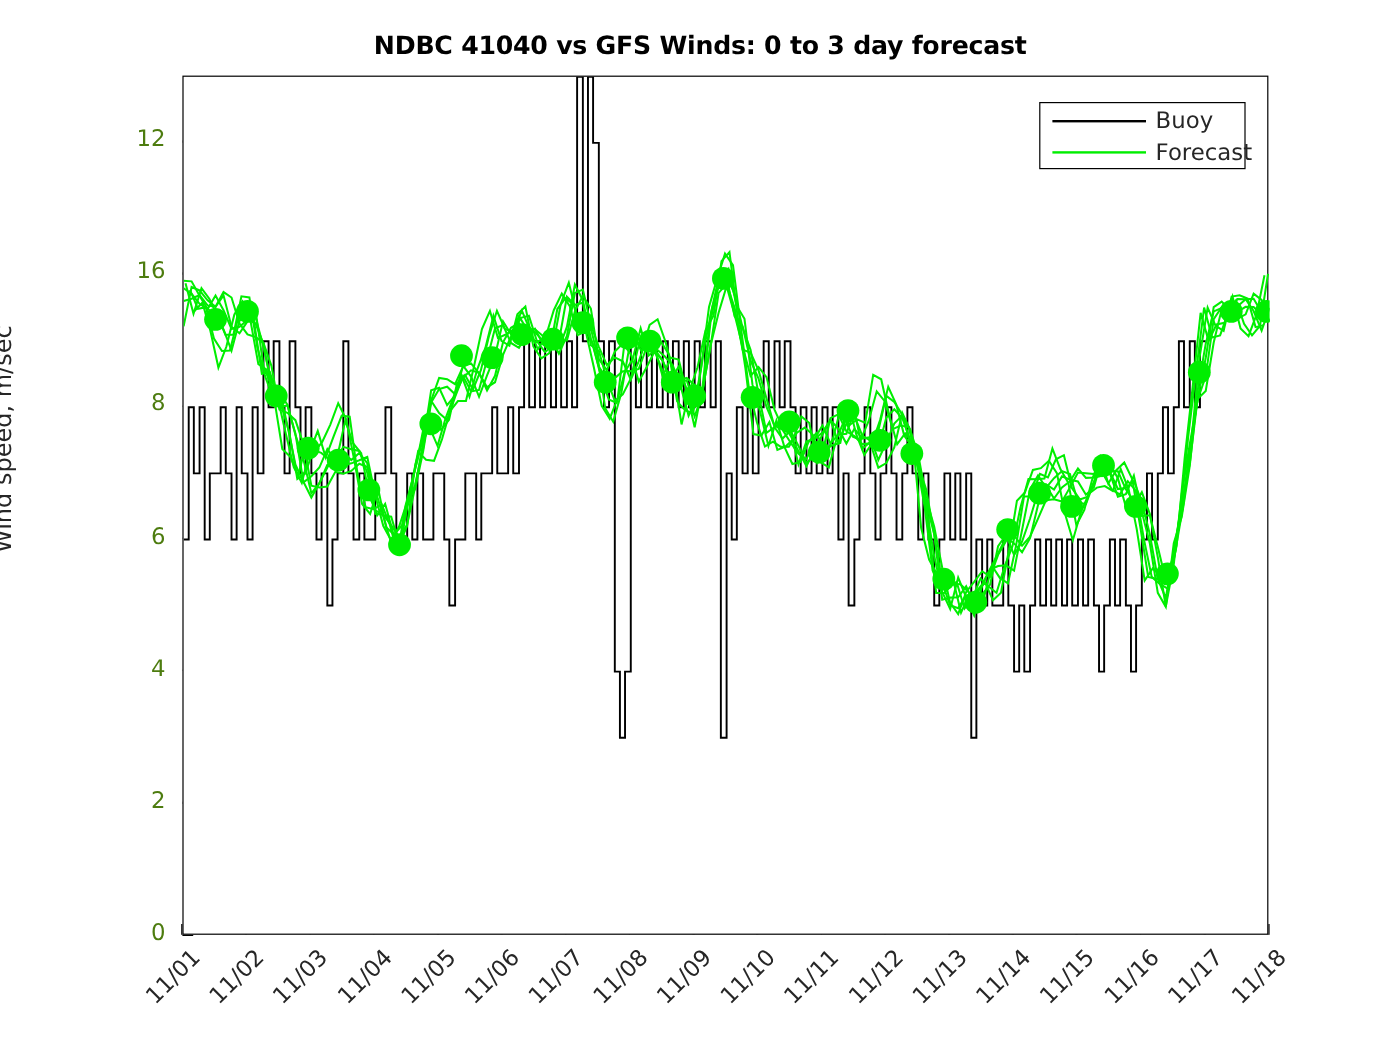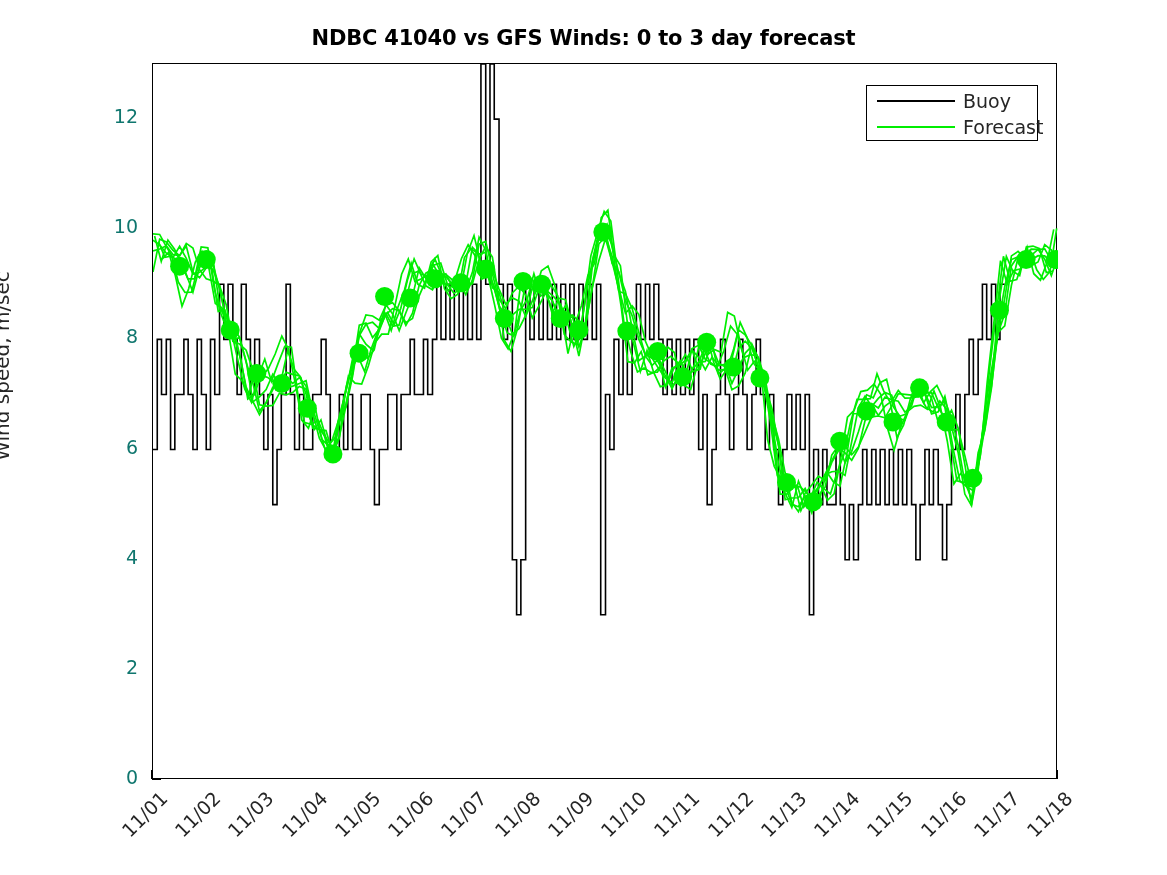--- a/index.html
+++ b/index.html
@@ -11,21 +11,21 @@
     font-family:"DejaVu Sans",sans-serif;font-size:21px;font-weight:bold;color:#000;
     letter-spacing:-0.2px;
   }
 
   
   #plot-area{position:absolute;left:152px;top:63px;width:905px;height:716px;
              border:1.6px solid #000;box-sizing:border-box;background:#fff;}
   #plot-svg{position:absolute;left:0;top:0;width:905px;height:716px;}
 
   .ytick-label{position:absolute;text-align:right;width:60px;
-    font-size:19px;color:#0f766e;font-family:"DejaVu Sans",sans-serif;}
+    font-size:19px;color:#4d7c0f;font-family:"DejaVu Sans",sans-serif;}
   .ytick-mark{position:absolute;height:1.6px;background:#000;width:9px;}
 
   #ylabel{position:absolute;left:-248px;top:354px;width:500px;text-align:center;
     transform:rotate(-90deg);transform-origin:center center;
     font-size:20px;color:#262626;font-family:"DejaVu Sans",sans-serif;}
 
   .xtick-mark{position:absolute;width:1.6px;background:#000;height:9px;}
   .xtick-label{position:absolute;font-size:19px;color:#262626;
     font-family:"DejaVu Sans",sans-serif;white-space:nowrap;
     transform:rotate(-45deg);transform-origin:right top;text-align:right;}
@@ -51,21 +51,21 @@
       <div class="ytick-label" style="left: 78px; top: 766px;">0</div>
       <div class="ytick-mark" style="left: 152px; top: 668.046px;"></div>
       <div class="ytick-label" style="left: 78px; top: 655.846px;">2</div>
       <div class="ytick-mark" style="left: 152px; top: 557.892px;"></div>
       <div class="ytick-label" style="left: 78px; top: 545.692px;">4</div>
       <div class="ytick-mark" style="left: 152px; top: 447.738px;"></div>
       <div class="ytick-label" style="left: 78px; top: 435.538px;">6</div>
       <div class="ytick-mark" style="left: 152px; top: 337.585px;"></div>
       <div class="ytick-label" style="left: 78px; top: 325.385px;">8</div>
       <div class="ytick-mark" style="left: 152px; top: 227.431px;"></div>
-      <div class="ytick-label" style="left: 78px; top: 215.231px;">10</div>
+      <div class="ytick-label" style="left: 78px; top: 215.231px;">16</div>
       <div class="ytick-mark" style="left: 152px; top: 117.277px;"></div>
       <div class="ytick-label" style="left: 78px; top: 105.077px;">12</div>
     </div>
   <div id="xticks-container">
       <div class="xtick-mark" style="left: 151.2px; top: 770px;"></div>
       <div class="xtick-label" style="left: 94px; top: 787px; width: 62px;">11/01</div>
       <div class="xtick-mark" style="left: 204.435px; top: 770px;"></div>
       <div class="xtick-label" style="left: 147.235px; top: 787px; width: 62px;">11/02</div>
       <div class="xtick-mark" style="left: 257.671px; top: 770px;"></div>
       <div class="xtick-label" style="left: 200.471px; top: 787px; width: 62px;">11/03</div>

